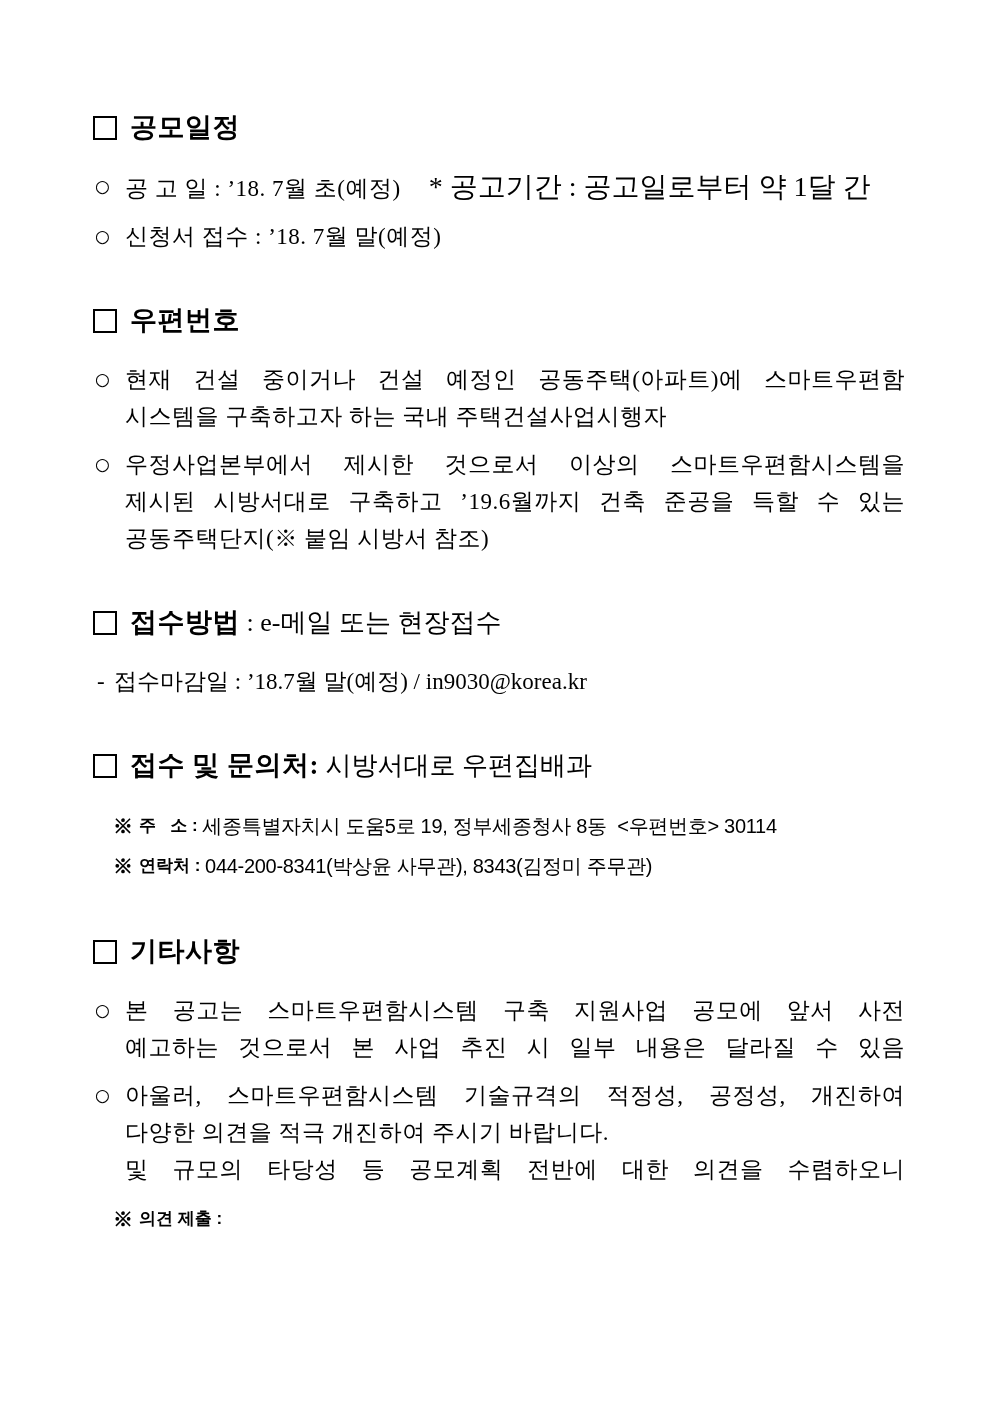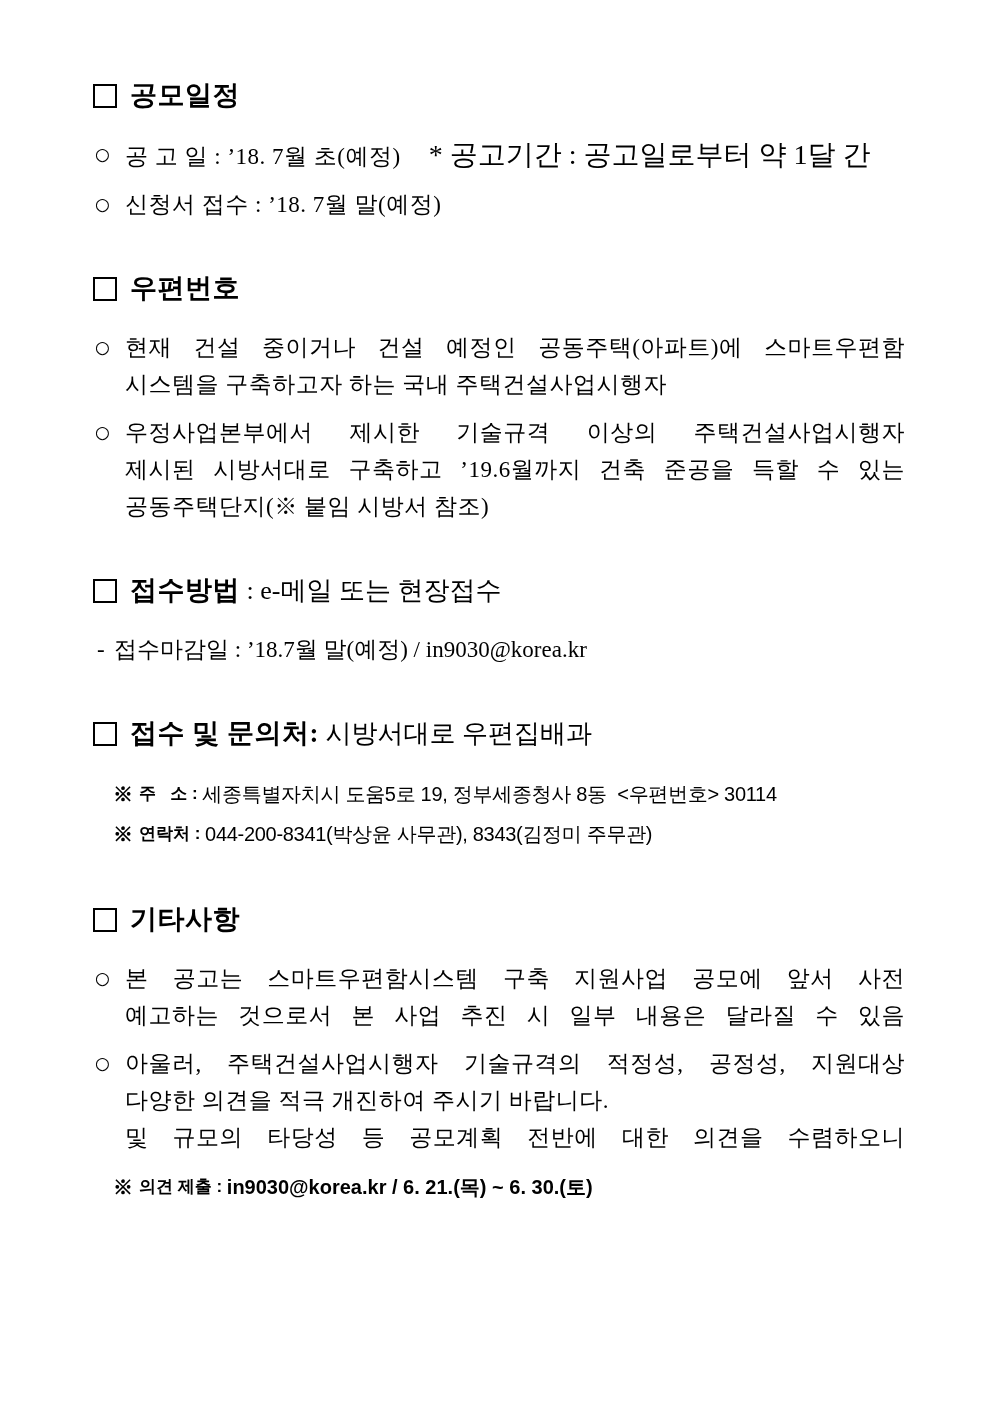--- a/index.html
+++ b/index.html
@@ -6,21 +6,21 @@
   html, body {
     margin: 0; padding: 0;
     width: 992px; height: 1403px;
     background: #ffffff;
     color: #000000;
     font-family: "Liberation Serif", serif;
     overflow: hidden;
   }
   .doc {
     width: 992px; height: 1403px;
-    padding: 80px 87px 0 93px;
+    padding: 112px 87px 0 93px;
   }
   .section + .section { margin-top: 50px; }
 
   
   .heading-row {
     display: flex;
     align-items: center;
     gap: 13px;
     margin-bottom: 25px;
   }
@@ -137,21 +137,21 @@
     <div class="bullet">
       <span class="circ">○</span>
       <div class="btext">
         <div class="line full">현재 건설 중이거나 건설 예정인 공동주택(아파트)에 스마트우편함</div>
         <div class="line">시스템을 구축하고자 하는 국내 주택건설사업시행자</div>
       </div>
     </div>
     <div class="bullet">
       <span class="circ">○</span>
       <div class="btext">
-        <div class="line full">우정사업본부에서 제시한 기술규격 이상의 주택건설사업시행자</div>
+        <div class="line full">우정사업본부에서 제시한 것으로서 이상의 스마트우편함시스템을</div>
         <div class="line full">제시된 시방서대로 구축하고 ’19.6월까지 건축 준공을 득할 수 있는</div>
         <div class="line">공동주택단지(※ 붙임 시방서 참조)</div>
       </div>
     </div>
   </section>
 
   <section class="section">
     <div class="heading-row">
       <span class="sq">□</span>
       <h2 class="heading"><span>접수방법</span><span class="h-suffix"> : e-메일 또는 현장접수</span></h2>
@@ -189,26 +189,25 @@
     <div class="bullet">
       <span class="circ">○</span>
       <div class="btext">
         <div class="line full">본 공고는 스마트우편함시스템 구축 지원사업 공모에 앞서 사전</div>
         <div class="line full">예고하는 것으로서 본 사업 추진 시 일부 내용은 달라질 수 있음</div>
       </div>
     </div>
     <div class="bullet">
       <span class="circ">○</span>
       <div class="btext">
-        <div class="line full">아울러, 주택건설사업시행자 기술규격의 적정성, 공정성, 지원대상</div>
+        <div class="line full">아울러, 스마트우편함시스템 기술규격의 적정성, 공정성, 개진하여</div>
         <div class="line">다양한 의견을 적극 개진하여 주시기 바랍니다.</div>
         <div class="line full">및 규모의 타당성 등 공모계획 전반에 대한 의견을 수렴하오니</div>
       </div>
     </div>
     <div class="ref bold-value">
       <span class="refmark">※</span>
       <span class="reflabel">의견 제출</span>
       <span class="refsep"> : </span>
-      <span class="refval">in9030@korea.kr / 6. 21.(목) ~ 6. 30.(토)</span>
     </div>
   </section>
 
 </div>
 
 </body></html>

